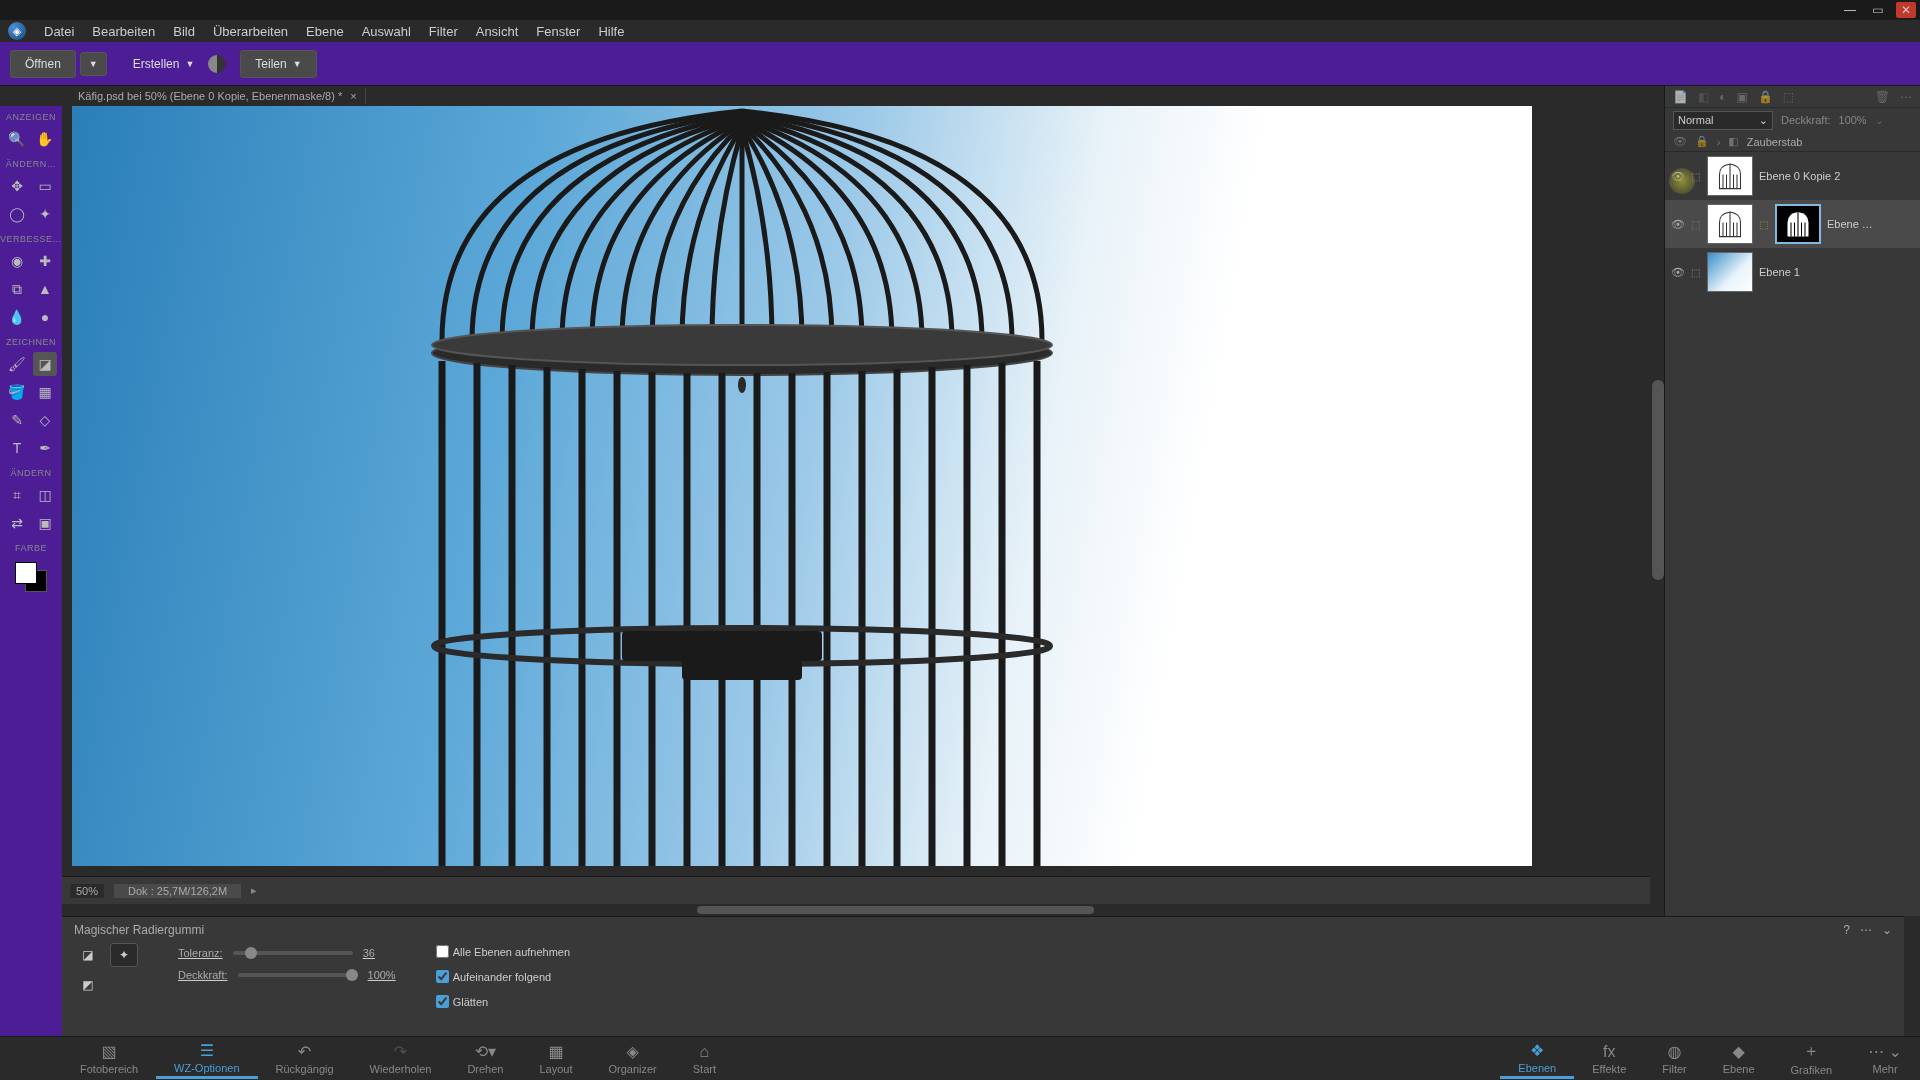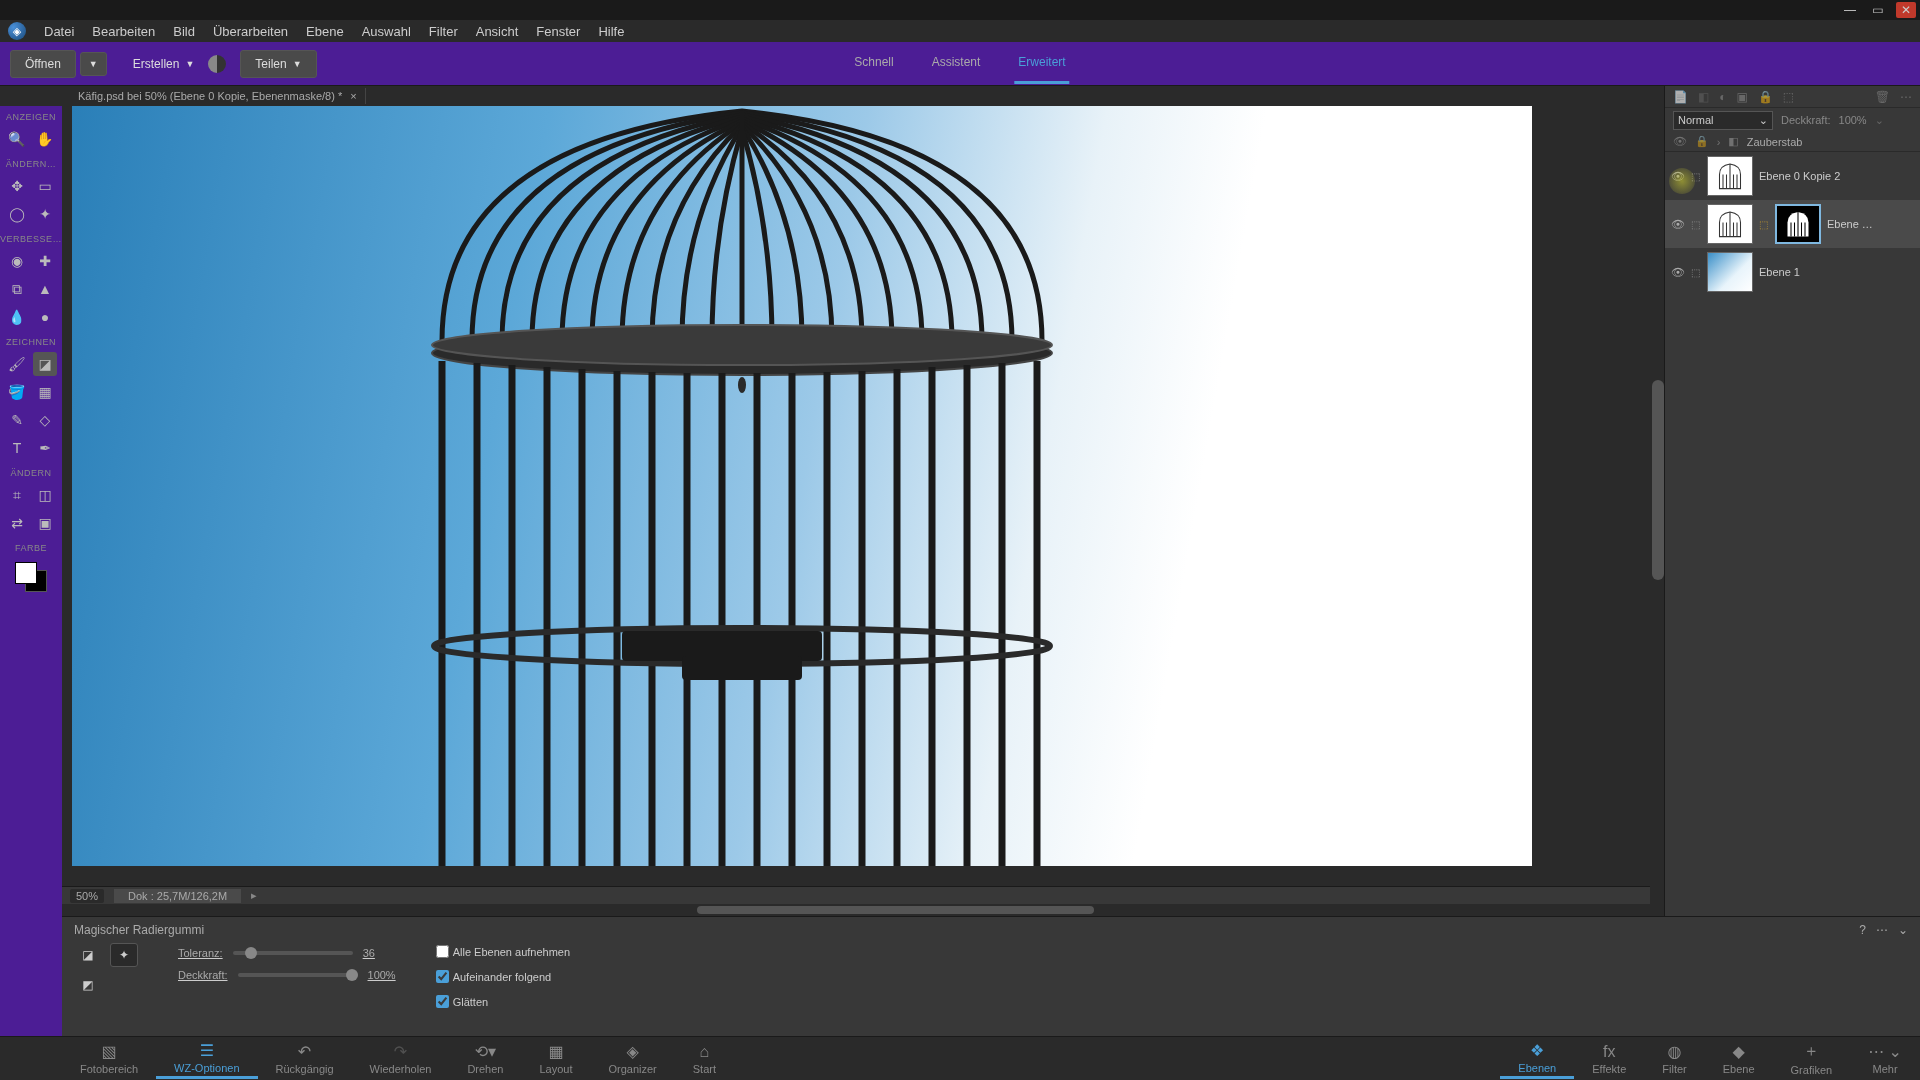--- a/index.html
+++ b/index.html
@@ -40,21 +40,21 @@
 .swatch-bg { position:absolute; right:2px; bottom:2px; width:22px; height:22px; background:#000; border:1px solid #555; }
 
 
 .canvas-wrap { position:absolute; left:62px; top:106px; right:270px; bottom: 164px; background:#2a2a2a; display:flex; flex-direction:column; }
 .canvas-scroll { flex:1; overflow:hidden; position:relative; background:#2a2a2a; }
 .canvas-img { position:absolute; left:10px; top:0; width: 1460px; height: 760px; background: linear-gradient(100deg, #2a7fb8 0%, #5ca8d8 30%, #9cc9e8 50%, #e8f2f8 65%, #fff 75%, #fff 100%); overflow:hidden; }
 .cage { position:absolute; left:310px; top:-5px; width: 720px; height: 880px; }
 .cage svg { width:100%; height:100%; }
 .hscroll { height:12px; background:#2a2a2a; position:relative; }
 .hscroll-thumb { position:absolute; left:40%; top:2px; width:25%; height:8px; background:#555; border-radius:4px; }
-.doc-footer { height:18px; background:#383838; display:flex; align-items:center; font-size:11px; color:#aaa; border-top:1px solid #1a1a1a; padding-left:8px; gap:10px; }
+.doc-footer { height:28px; background:#383838; display:flex; align-items:center; font-size:11px; color:#aaa; border-top:1px solid #1a1a1a; padding-left:8px; gap:10px; }
 .zoom-field { background:#2a2a2a; padding:1px 6px; border-radius:2px; }
 .doc-info { background:#4a4a4a; padding:1px 14px; }
 
 
 .vscroll { position:absolute; right:256px; top:380px; width:12px; height:200px; background:#555; border-radius:6px; }
 
 
 .layers-panel { position:absolute; right:0; top:86px; width:256px; bottom:164px; background:#383838; border-left:1px solid #1a1a1a; display:flex; flex-direction:column; }
 .layers-toolbar { height:22px; display:flex; align-items:center; gap:10px; padding: 0 8px; border-bottom:1px solid #2a2a2a; color:#888; font-size:12px; }
 .layers-toolbar .spacer { flex:1; }
@@ -73,21 +73,21 @@
 .link-ico { width:10px; font-size:10px; color:#888; }
 .thumb { width:46px; height:40px; border:1px solid #666; background:#fff; display:flex; align-items:center; justify-content:center; font-size:8px; overflow:hidden; }
 .thumb.selected-thumb { border:2px solid #7fb8e0; }
 .thumb.mask { background:#000; }
 .thumb .mini-cage { width:28px; height:32px; }
 .thumb.gradient { background: linear-gradient(135deg, #3a8fc8, #e8f4fb 60%, #fff); }
 .layer-name { font-size:11px; color:#ccc; flex:1; }
 .highlight-ring { position:absolute; width:26px; height:26px; border-radius:50%; background: radial-gradient(circle, rgba(200,200,50,0.6), rgba(200,200,50,0)); pointer-events:none; }
 
 
-.options-panel { position:absolute; left:62px; right:0; bottom:44px; height:120px; background:#383838; border-top:1px solid #1a1a1a; padding: 6px 12px; }
+.options-panel { position:absolute; left:62px; right:16px; bottom:44px; height:120px; background:#383838; border-top:1px solid #1a1a1a; padding: 6px 12px; }
 .options-panel .row1 { display:flex; justify-content:space-between; align-items:center; font-size:12px; color:#aaa; }
 .opt-icons { display:flex; gap:10px; align-items:center; }
 .opt-content { display:flex; gap:40px; margin-top:6px; }
 .opt-col1 { display:flex; flex-direction:column; gap:6px; }
 .opt-mode-row { display:flex; gap:8px; }
 .opt-mode { width:28px; height:24px; display:flex; align-items:center; justify-content:center; border:1px solid transparent; border-radius:3px; cursor:pointer; }
 .opt-mode.active { background:#2a2a2a; border-color:#555; }
 .opt-col2 { display:flex; flex-direction:column; gap:10px; margin-top:4px;text-decoration:underline; }
 .slider-row { display:flex; align-items:center; gap:10px; font-size:11px; color:#aaa; }
 .slider { width:120px; height:4px; background:#555; border-radius:2px; position:relative; }
@@ -131,25 +131,20 @@
 <div class="actionbar">
   <div class="actbtn" style="margin-right:4px;">
     <span>Öffnen</span>
   </div>
   <div class="actbtn" style="padding:6px 8px;margin-right:12px;">
       <span class="chev">▼</span>
     </div>
   <div class="actbtn" style="background:transparent;border:none;">
     <span>Erstellen</span>
     <span class="chev">▼</span>
-  </div>
-  <div class="modes">
-    <div class="mode">Schnell</div>
-    <div class="mode">Assistent</div>
-    <div class="mode active">Erweitert</div>
   </div>
   <div class="rightactions">
     <div class="theme-icon"></div>
     <div class="actbtn">
       <span>Teilen</span>
       <span class="chev">▼</span>
     </div>
   </div>
 </div>
 

